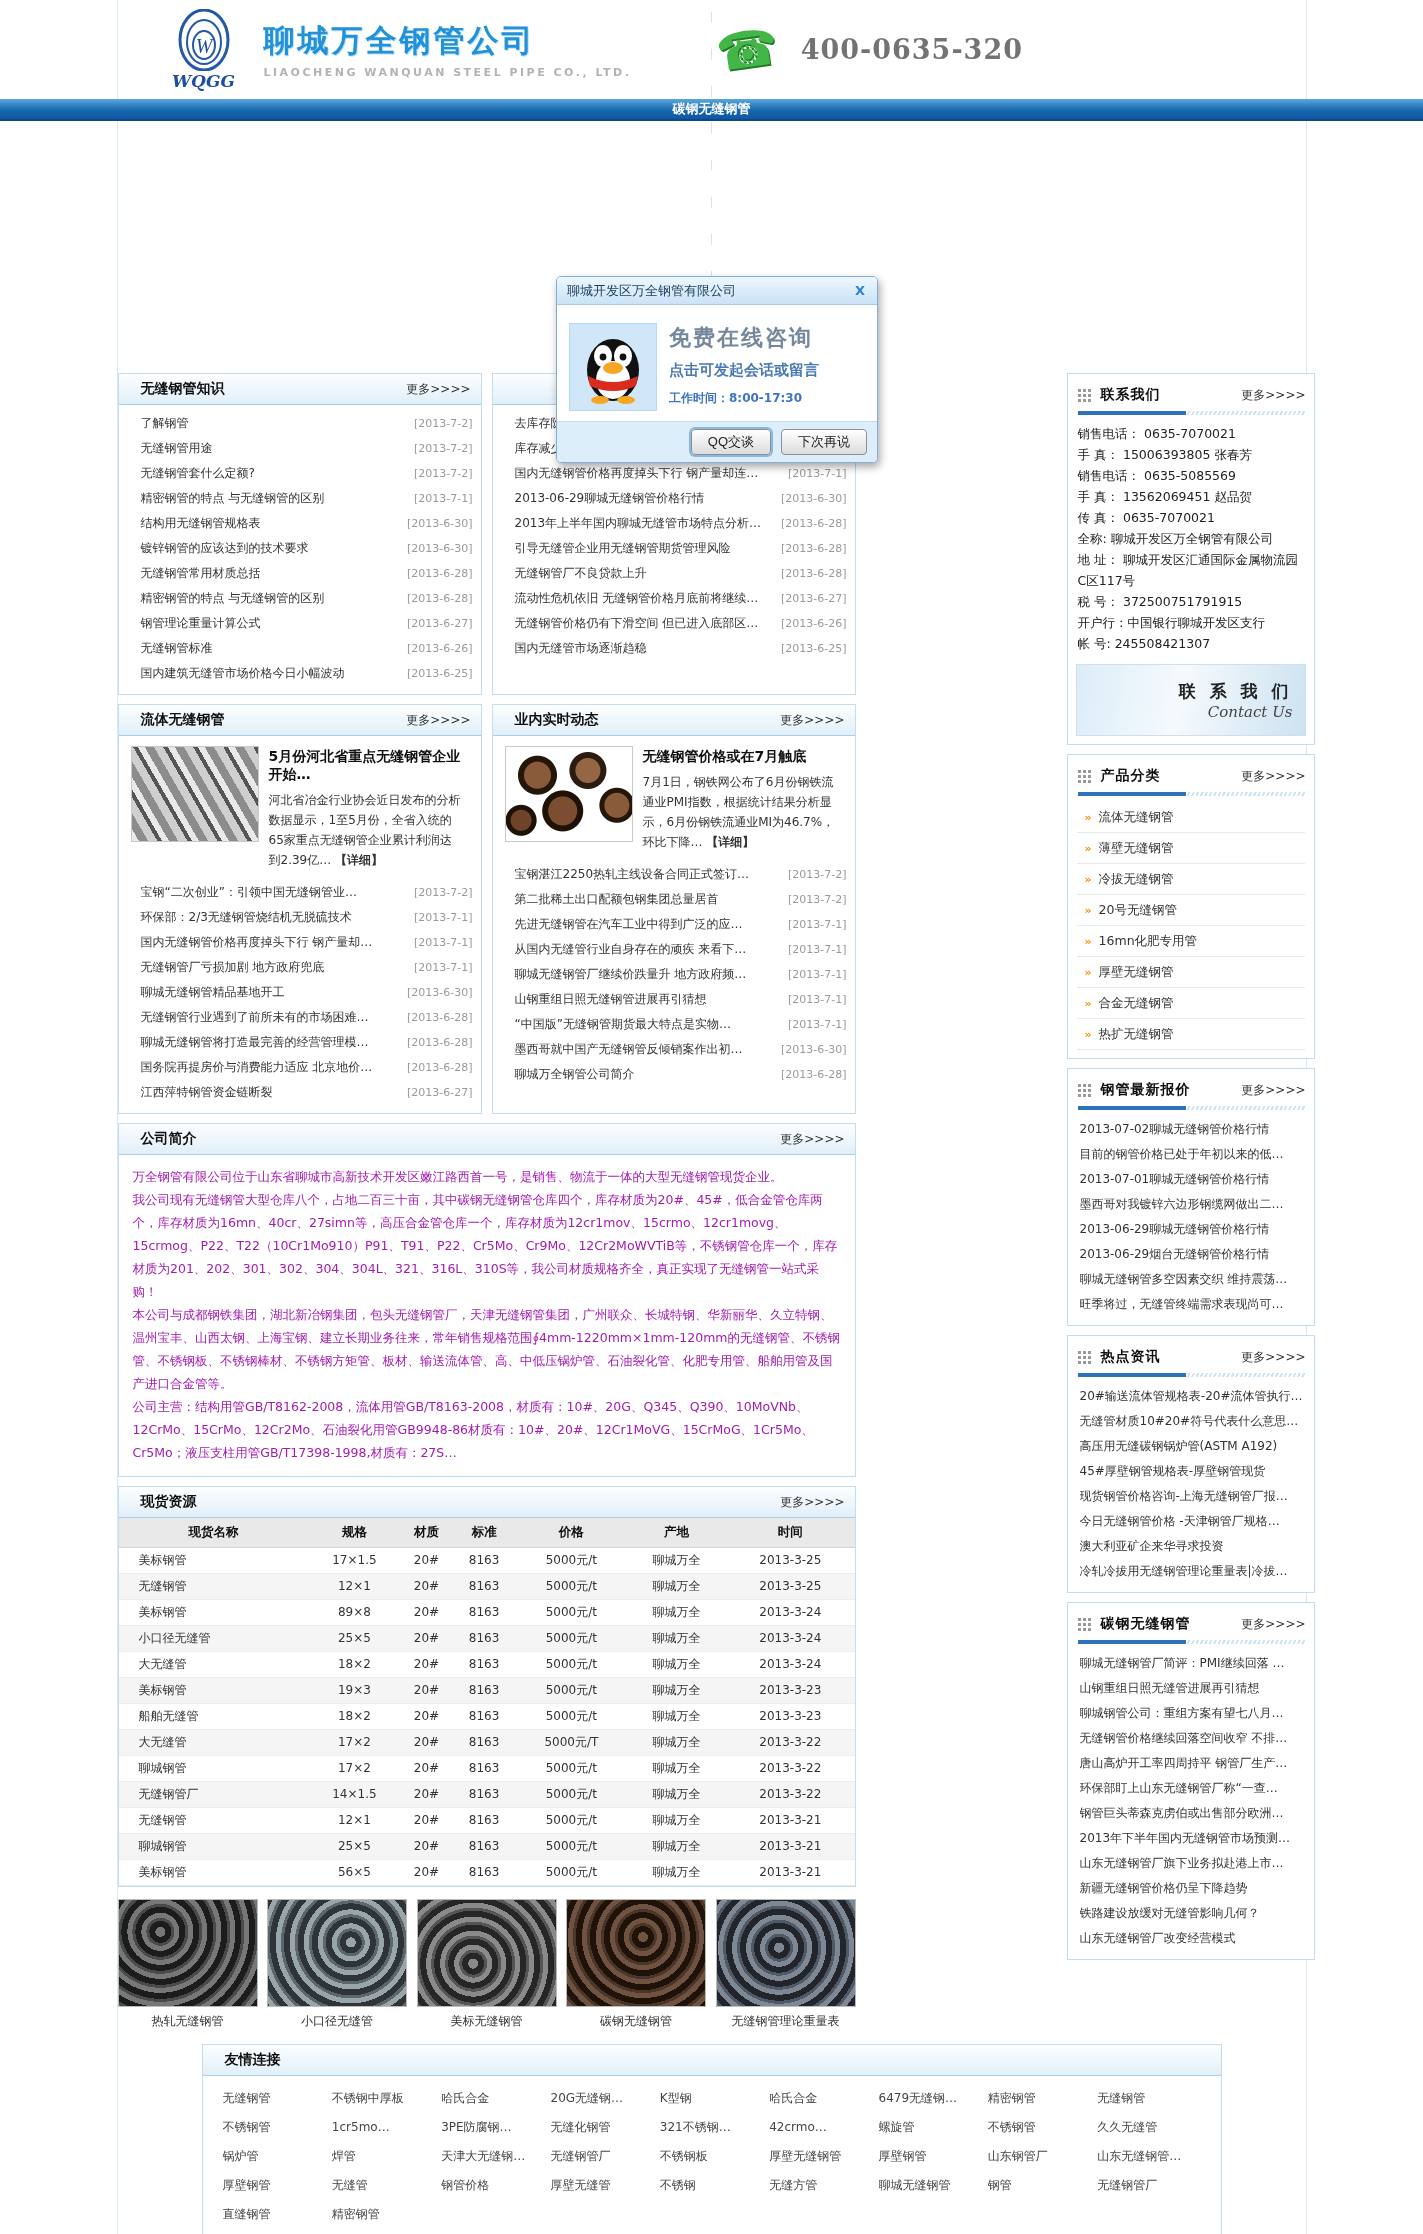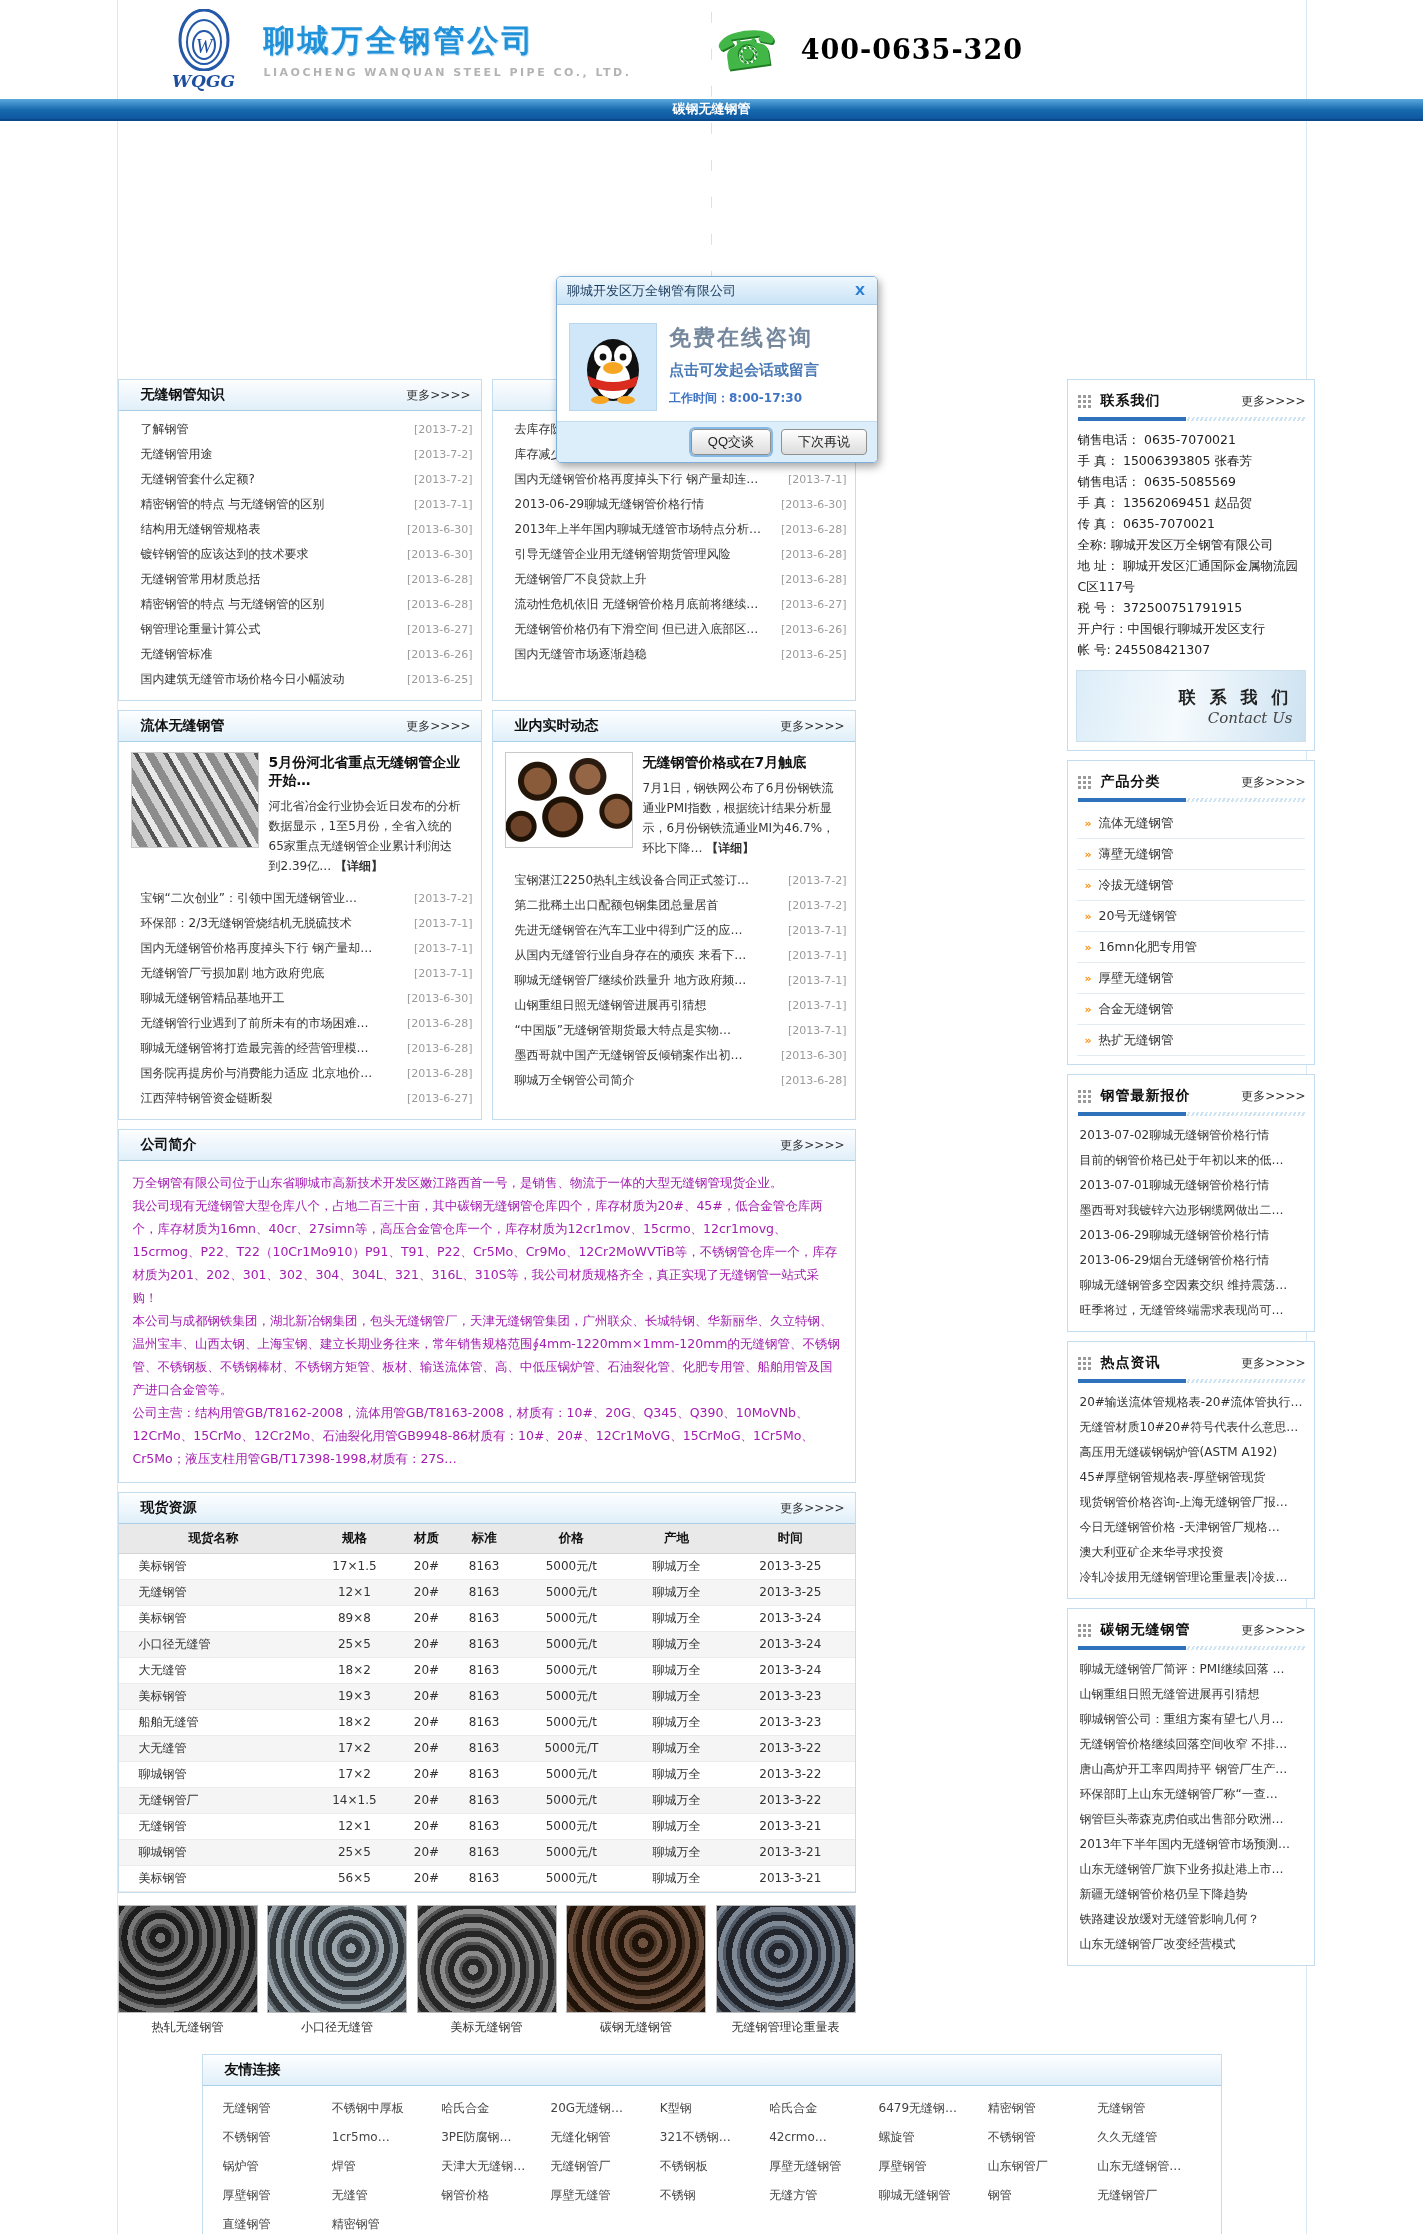--- a/index.html
+++ b/index.html
@@ -9,31 +9,31 @@
 
   
   .header { height:99px; background:#fff; display:flex; align-items:center; padding-left:40px; }
   .logo { width:92px; text-align:center; }
   .logo .wqgg { font-family:"DejaVu Serif","Liberation Serif",serif; font-style:italic; font-weight:bold; color:#1d4f9e; font-size:17px; margin-top:-4px; }
   .titles { margin-left:14px; }
   .cn-title { font-size:31px; font-weight:bold; color:#2191da; letter-spacing:3px; text-shadow:1px 1px 0 #bfe2f6; }
   .en-title { font-size:11px; font-weight:bold; color:#b3b3b3; letter-spacing:2.5px; margin-top:4px; }
   .phoneblk { margin-left:85px; display:flex; align-items:center; }
   .phone-ic { font-size:50px; color:#43b648; line-height:50px; transform:rotate(-8deg); text-shadow:1px 2px 0 #1d7c22; }
-  .phone-no { font-family:"DejaVu Serif","Liberation Serif",serif; font-size:27px; font-weight:bold; color:#000000; margin-left:22px; letter-spacing:1px; }
+  .phone-no { font-family:"DejaVu Serif","Liberation Serif",serif; font-size:27px; font-weight:bold; color:#737373; margin-left:22px; letter-spacing:1px; }
 
   
   .nav { width:1423px; height:22px; background:linear-gradient(#5aa8dc,#1769ae 55%,#0e57a0); border-bottom:2px solid #0a4a8c; display:flex; justify-content:center; align-items:center;flex-direction:column; }
   .nav-item { color:#fff; font-size:13px; font-weight:bold; padding:0 13px; line-height:22px; cursor:pointer; }
   .nav-sep { color:#bcd9ef; font-size:11px; }
 
   .spacer { height:252px; }
 
   
-  .wrap { width:1197px; margin:6px auto; display:flex; justify-content:space-between; align-items:flex-start; }
+  .wrap { width:1197px; margin:0 auto; display:flex; justify-content:space-between; align-items:flex-start; }
   .maincol { width:738px; }
   .sidecol { width:248px; }
   .row2 { display:flex; justify-content:space-between; }
 
   .box { background:#fff; border:1px solid #c3dcee; margin-bottom:9px; }
   .w364 { width:364px; }
   .box-h { height:31px; background:linear-gradient(#fdfeff,#e0eff9); border-bottom:1px solid #a9cfe7; display:flex; align-items:center; justify-content:space-between; padding:0 10px 0 22px; }
   .box-h .bt { font-size:14px; font-weight:bold; color:#111; }
   .more { font-size:12px; color:#333; cursor:pointer; white-space:nowrap; }
 

